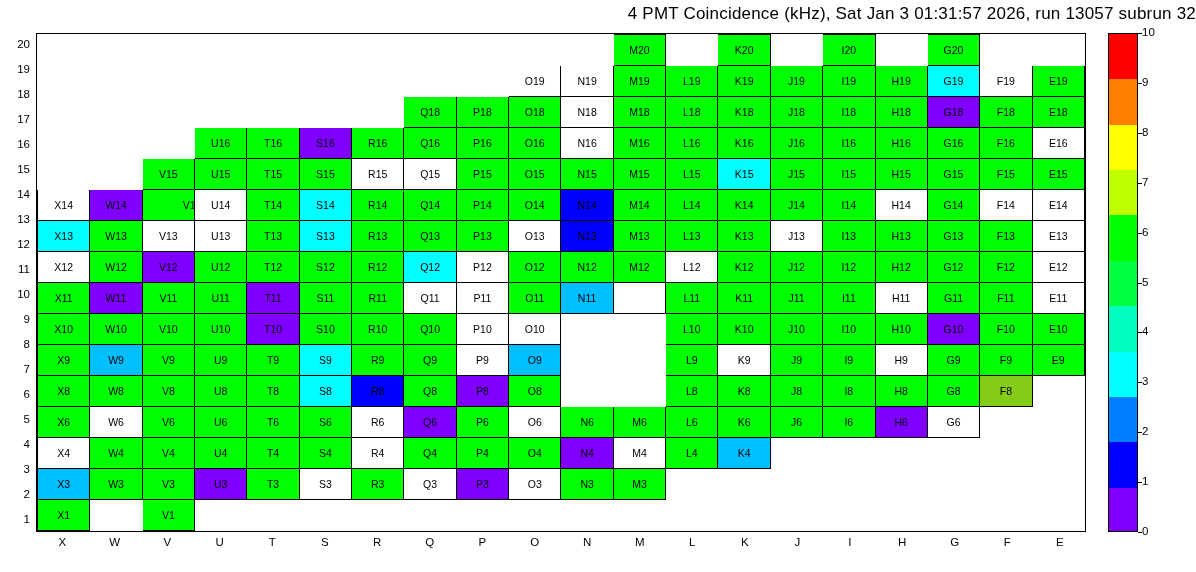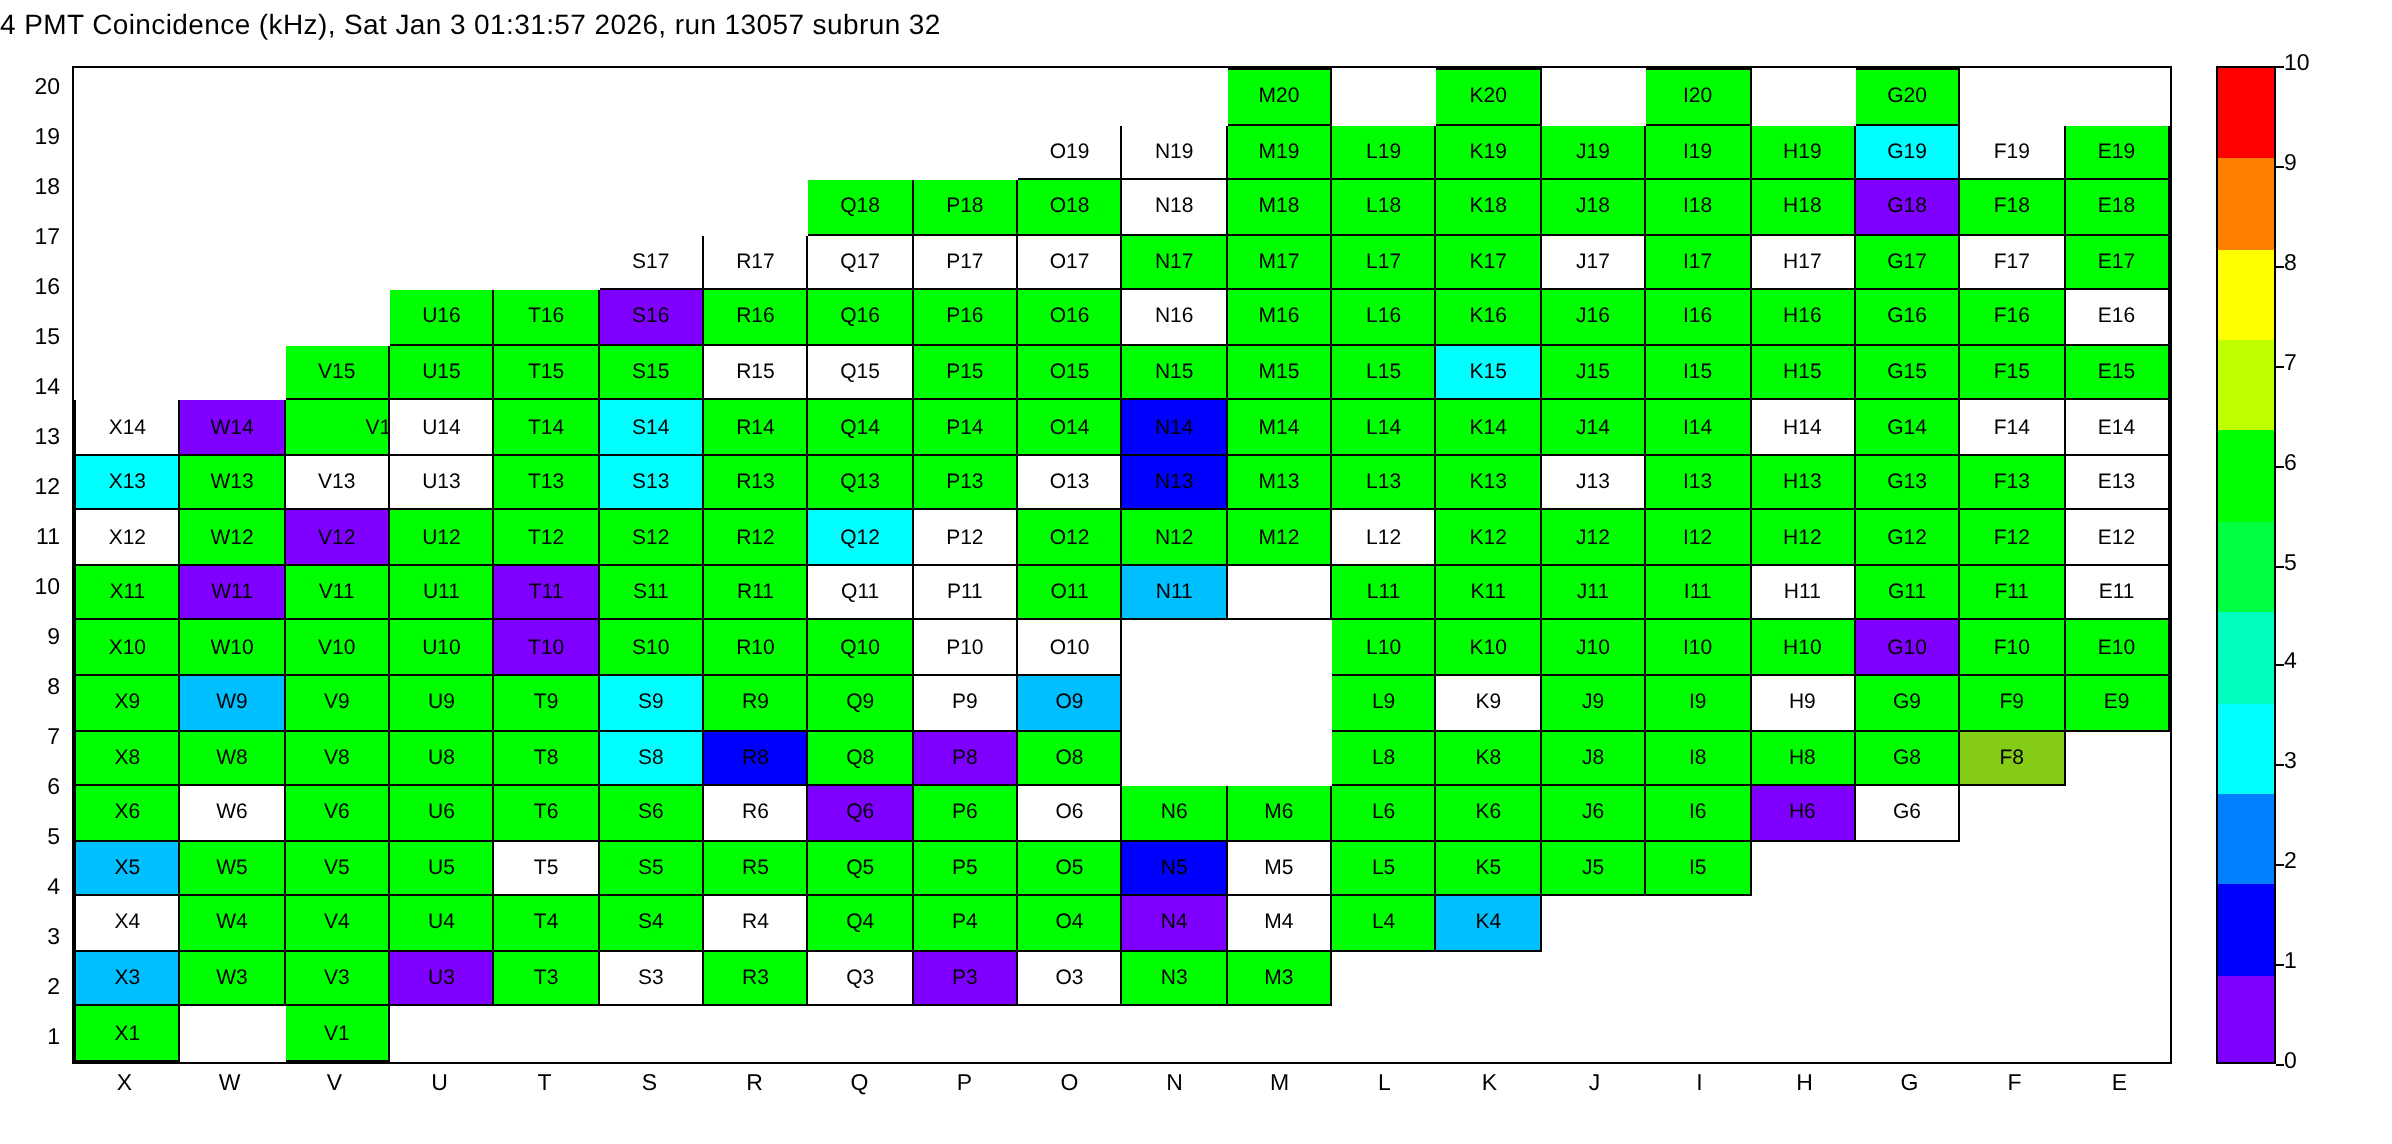--- a/index.html
+++ b/index.html
@@ -1,21 +1,21 @@
 <!DOCTYPE html>
 <html><head>
 <meta charset="utf-8">
 <style>
   html,body{margin:0;padding:0;}
   body{width:1196px;height:572px;background:#ffffff;font-family:"Liberation Sans",sans-serif;overflow:hidden;}
   #wrap{position:relative;width:1196px;height:572px;}
 
   #title{
-    position:absolute;left:0;top:4px;width:1196px;text-align:left;
-    font-size:14px;color:#000;letter-spacing:0.2px;
+    position:absolute;left:0;top:4px;width:1196px;text-align:right;
+    font-size:17px;color:#000;letter-spacing:0.2px;
   }
 
   
   #plot{
     position:absolute;left:36px;top:33px;
     width:1050px;height:499px;
     border:1px solid #000;
     box-sizing:border-box;
   }
   table.grid{
@@ -123,42 +123,20 @@
             <td style="background: rgb(255, 255, 255);">N18</td>
             <td style="background: rgb(0, 255, 0);">M18</td>
             <td style="background: rgb(0, 255, 0);">L18</td>
             <td style="background: rgb(0, 255, 0);">K18</td>
             <td style="background: rgb(0, 255, 0);">J18</td>
             <td style="background: rgb(0, 255, 0);">I18</td>
             <td style="background: rgb(0, 255, 0);">H18</td>
             <td style="background: rgb(127, 0, 255);">G18</td>
             <td style="background: rgb(0, 255, 0);">F18</td>
             <td style="background: rgb(0, 255, 0);">E18</td>
-          </tr>
-          <tr>
-            <td style="background: rgb(255, 255, 255); border-color: transparent;"></td>
-            <td style="background: rgb(255, 255, 255); border-color: transparent;"></td>
-            <td style="background: rgb(255, 255, 255); border-color: transparent;"></td>
-            <td style="background: rgb(255, 255, 255); border-color: transparent;"></td>
-            <td style="background: rgb(255, 255, 255); border-color: transparent;"></td>
-            <td style="background: rgb(255, 255, 255);">S17</td>
-            <td style="background: rgb(255, 255, 255);">R17</td>
-            <td style="background: rgb(255, 255, 255);">Q17</td>
-            <td style="background: rgb(255, 255, 255);">P17</td>
-            <td style="background: rgb(255, 255, 255);">O17</td>
-            <td style="background: rgb(0, 255, 0);">N17</td>
-            <td style="background: rgb(0, 255, 0);">M17</td>
-            <td style="background: rgb(0, 255, 0);">L17</td>
-            <td style="background: rgb(0, 255, 0);">K17</td>
-            <td style="background: rgb(255, 255, 255);">J17</td>
-            <td style="background: rgb(0, 255, 0);">I17</td>
-            <td style="background: rgb(255, 255, 255);">H17</td>
-            <td style="background: rgb(0, 255, 0);">G17</td>
-            <td style="background: rgb(255, 255, 255);">F17</td>
-            <td style="background: rgb(0, 255, 0);">E17</td>
           </tr>
           <tr>
             <td style="background: rgb(255, 255, 255); border-color: transparent;"></td>
             <td style="background: rgb(255, 255, 255); border-color: transparent;"></td>
             <td style="background: rgb(255, 255, 255); border-color: transparent;"></td>
             <td style="background: rgb(0, 255, 0);">U16</td>
             <td style="background: rgb(0, 255, 0);">T16</td>
             <td style="background: rgb(127, 0, 255);">S16</td>
             <td style="background: rgb(0, 255, 0);">R16</td>
             <td style="background: rgb(0, 255, 0);">Q16</td>
@@ -363,42 +341,20 @@
             <td style="background: rgb(0, 255, 0);">P6</td>
             <td style="background: rgb(255, 255, 255);">O6</td>
             <td style="background: rgb(0, 255, 0);">N6</td>
             <td style="background: rgb(0, 255, 0);">M6</td>
             <td style="background: rgb(0, 255, 0);">L6</td>
             <td style="background: rgb(0, 255, 0);">K6</td>
             <td style="background: rgb(0, 255, 0);">J6</td>
             <td style="background: rgb(0, 255, 0);">I6</td>
             <td style="background: rgb(127, 0, 255);">H6</td>
             <td style="background: rgb(255, 255, 255);">G6</td>
-            <td style="background: rgb(255, 255, 255); border-color: transparent;"></td>
-            <td style="background: rgb(255, 255, 255); border-color: transparent;"></td>
-          </tr>
-          <tr>
-            <td style="background: rgb(0, 191, 255);">X5</td>
-            <td style="background: rgb(0, 255, 0);">W5</td>
-            <td style="background: rgb(0, 255, 0);">V5</td>
-            <td style="background: rgb(0, 255, 0);">U5</td>
-            <td style="background: rgb(255, 255, 255);">T5</td>
-            <td style="background: rgb(0, 255, 0);">S5</td>
-            <td style="background: rgb(0, 255, 0);">R5</td>
-            <td style="background: rgb(0, 255, 0);">Q5</td>
-            <td style="background: rgb(0, 255, 0);">P5</td>
-            <td style="background: rgb(0, 255, 0);">O5</td>
-            <td style="background: rgb(0, 0, 255);">N5</td>
-            <td style="background: rgb(255, 255, 255);">M5</td>
-            <td style="background: rgb(0, 255, 0);">L5</td>
-            <td style="background: rgb(0, 255, 0);">K5</td>
-            <td style="background: rgb(0, 255, 0);">J5</td>
-            <td style="background: rgb(0, 255, 0);">I5</td>
-            <td style="background: rgb(255, 255, 255); border-color: transparent;"></td>
-            <td style="background: rgb(255, 255, 255); border-color: transparent;"></td>
             <td style="background: rgb(255, 255, 255); border-color: transparent;"></td>
             <td style="background: rgb(255, 255, 255); border-color: transparent;"></td>
           </tr>
           <tr>
             <td style="background: rgb(255, 255, 255);">X4</td>
             <td style="background: rgb(0, 255, 0);">W4</td>
             <td style="background: rgb(0, 255, 0);">V4</td>
             <td style="background: rgb(0, 255, 0);">U4</td>
             <td style="background: rgb(0, 255, 0);">T4</td>
             <td style="background: rgb(0, 255, 0);">S4</td>

